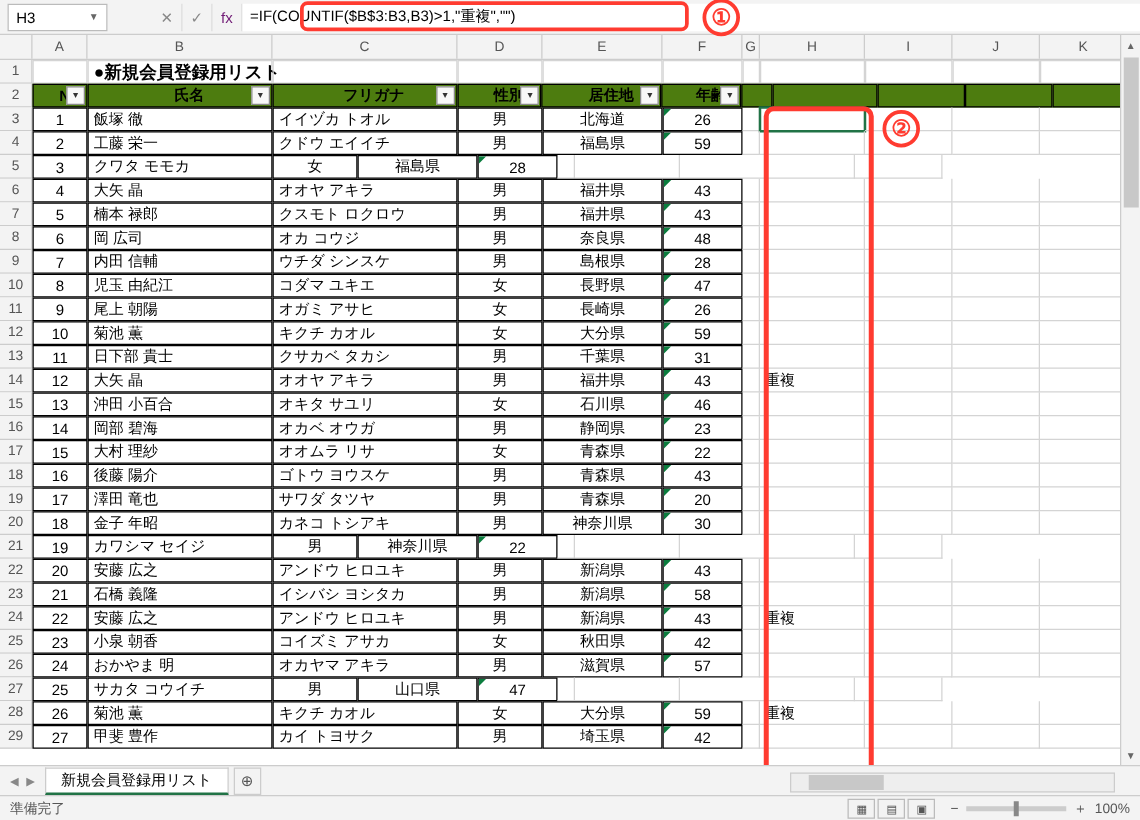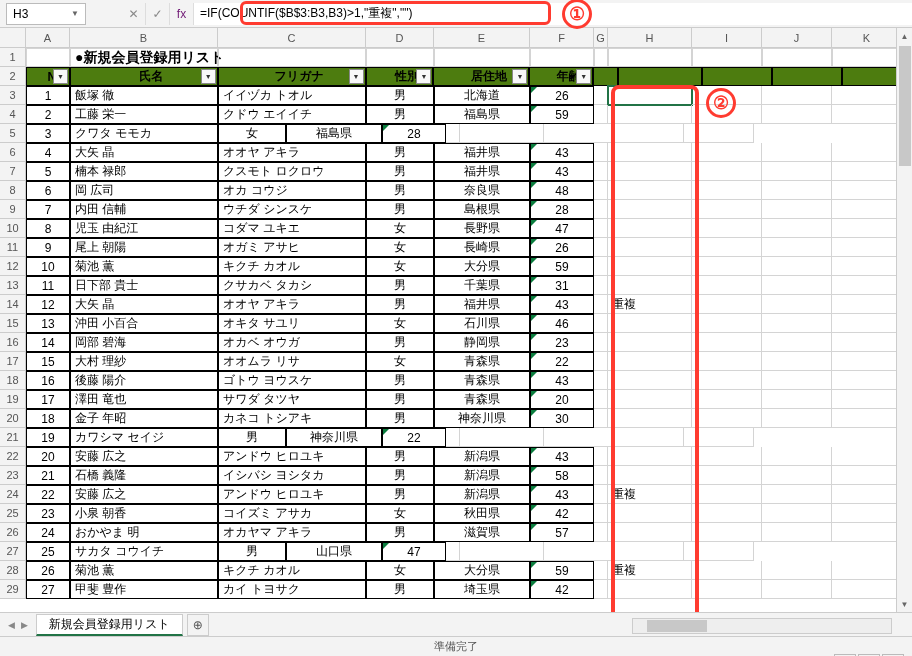--- a/index.html
+++ b/index.html
@@ -60,21 +60,21 @@
 
 
 .sheet-bar { position: absolute; bottom: 20px; left: 0; right: 0; height: 24px; background: #f3f3f3; border-top: 1px solid #ccc; display: flex; align-items: center; }
 .sheet-nav { display: flex; gap: 6px; padding: 0 8px; color: #888; font-size: 9px; }
 .sheet-tab { height: 22px; padding: 0 12px; background: #fff; border: 1px solid #ccc; border-bottom: 2px solid #217346; display: flex; align-items: center; font-size: 12px; }
 .sheet-plus { width: 22px; height: 22px; display: flex; align-items: center; justify-content: center; border: 1px solid #ccc; color: #555; margin-left: 4px; }
 .hscroll { position: absolute; right: 20px; bottom: 22px; width: 260px; height: 16px; background: #eee; border: 1px solid #ccc; }
 .hscroll .thumb { position: absolute; left: 14px; top: 1px; width: 60px; height: 12px; background: #c8c8c8; }
 
 
-.status-bar { position: absolute; bottom: 0; left: 0; right: 0; height: 20px; background: #f3f3f3; border-top: 1px solid #ccc; display: flex; align-items: center; padding: 2px 8px; font-size: 11px; color: #555; flex-direction: column; }
+.status-bar { position: absolute; bottom: 0; left: 0; right: 0; height: 20px; background: #f3f3f3; border-top: 1px solid #ccc; display: flex; align-items: center; padding: 2px 8px; font-size: 11px; color: #555; }
 .view-btns { margin-left: auto; display: flex; gap: 2px; align-items: center; }
 .vb { width: 22px; height: 16px; border: 1px solid #bbb; display: flex; align-items: center; justify-content: center; font-size: 9px; }
 .zoom { display: flex; align-items: center; gap: 6px; margin-left: 12px; }
 .zslider { width: 80px; height: 4px; background: #ccc; position: relative; }
 .zslider .zt { position: absolute; left: 38px; top: -4px; width: 4px; height: 12px; background: #888; }
 
 
 .vscroll { position: absolute; right: 0; top: 28px; width: 16px; bottom: 44px; background: #f3f3f3; border-left: 1px solid #ccc; }
 .vscroll .arrow { height: 16px; display: flex; align-items: center; justify-content: center; font-size: 8px; color: #666; }
 .vscroll .thumb { position: absolute; top: 18px; left: 2px; width: 12px; height: 120px; background: #c8c8c8; }

